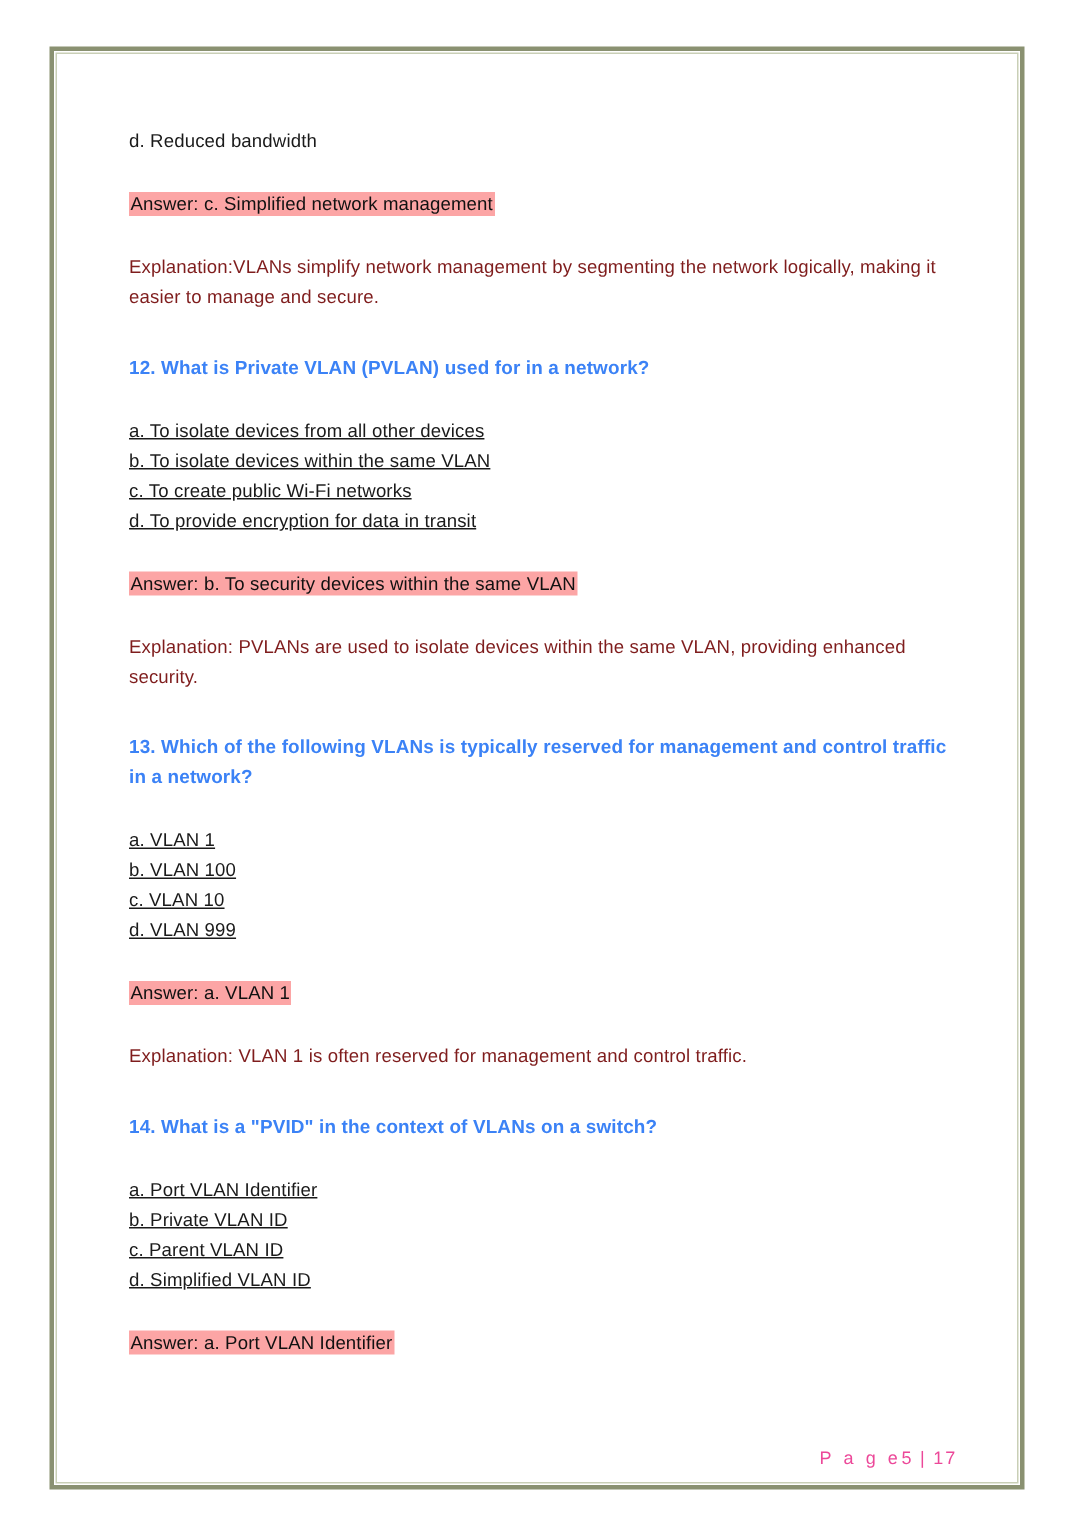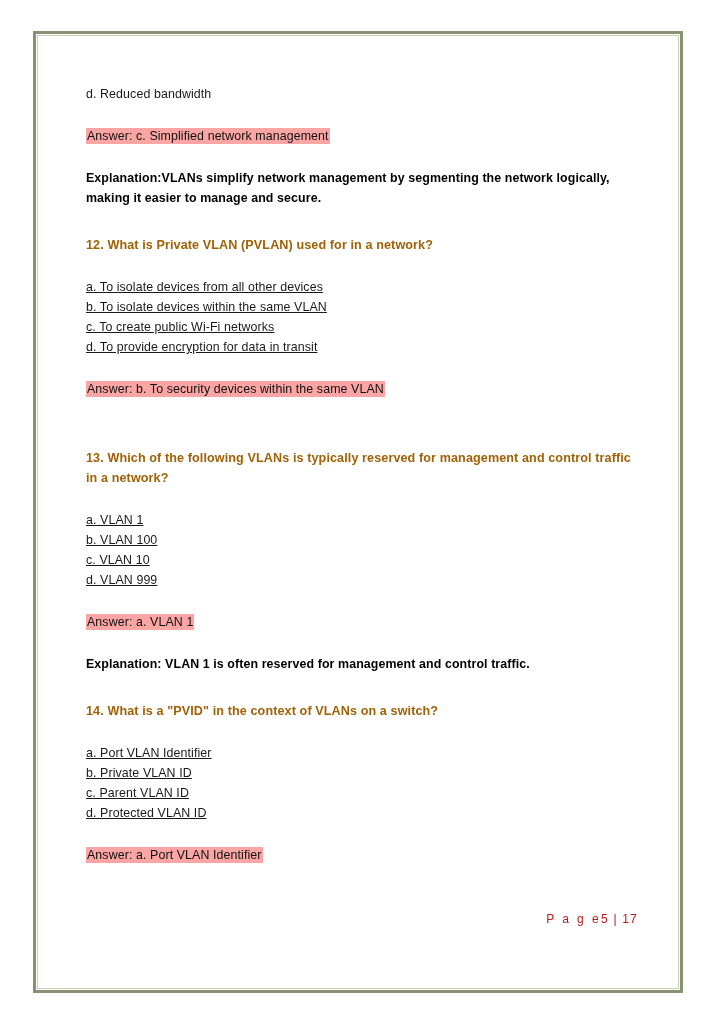--- a/index.html
+++ b/index.html
@@ -53,21 +53,21 @@
     line-height: 20px;
     letter-spacing: 0.1px;
   }
   .gap-md { height: 22px; }
   .gap-lg { height: 27px; }
 
   .question {
     font-weight: bold;
     font-size: 12.6px;
     line-height: 20px;
-    color: #a16207;
+    color: #3b82f6;
   }
 
   .options p {
     line-height: 20px;
     text-decoration: underline;
   }
 
   .answer-line {
     margin: 0;
     line-height: 20px;
@@ -76,32 +76,31 @@
     background: #fca5a5;
     color: #111111;
     font-size: 12.4px;
     line-height: 20px;
     padding: 1px 1px 1px 1px;
     box-decoration-break: clone;
     -webkit-box-decoration-break: clone;
   }
 
   .explanation {
-    color: #000000;
-    font-weight: bold;
+    color: #7f1d1d;
   }
 
   .footer {
     position: absolute;
     left: 86px;
-    top: 912px;
+    top: 965px;
     width: 552px;
     text-align: right;
     font-size: 12px;
-    color: #b91c1c;
+    color: #ec4899;
   }
   .footer .pg-word {
     letter-spacing: 2.4px;
   }
   .footer .pg-nums {
     letter-spacing: 1.2px;
   }
 </style>
 </head>
 <body>
@@ -134,20 +133,21 @@
       <p>c. To create public Wi-Fi networks</p>
       <p>d. To provide encryption for data in transit</p>
     </div>
 
     <div class="gap-md"></div>
 
     <p class="answer-line"><span class="hl">Answer: b. To security devices within the same VLAN</span></p>
 
     <div class="gap-md"></div>
 
+    <p class="explanation">Explanation: PVLANs are used to isolate devices within the same VLAN, providing enhanced security.</p>
 
     <div class="gap-lg"></div>
 
     <p class="question">13. Which of the following VLANs is typically reserved for management and control traffic in a network?</p>
 
     <div class="gap-md"></div>
 
     <div class="options">
       <p>a. VLAN 1</p>
       <p>b. VLAN 100</p>
@@ -166,21 +166,21 @@
     <div class="gap-lg"></div>
 
     <p class="question">14. What is a "PVID" in the context of VLANs on a switch?</p>
 
     <div class="gap-md"></div>
 
     <div class="options">
       <p>a. Port VLAN Identifier</p>
       <p>b. Private VLAN ID</p>
       <p>c. Parent VLAN ID</p>
-      <p>d. Protected VLAN ID</p>
+      <p>d. Simplified VLAN ID</p>
     </div>
 
     <div class="gap-md"></div>
 
     <p class="answer-line"><span class="hl">Answer: a. Port VLAN Identifier</span></p>
 
   </div>
 
   <div class="footer">
     <span class="pg-word">P a g e</span><span class="pg-nums">5 | 17</span>

